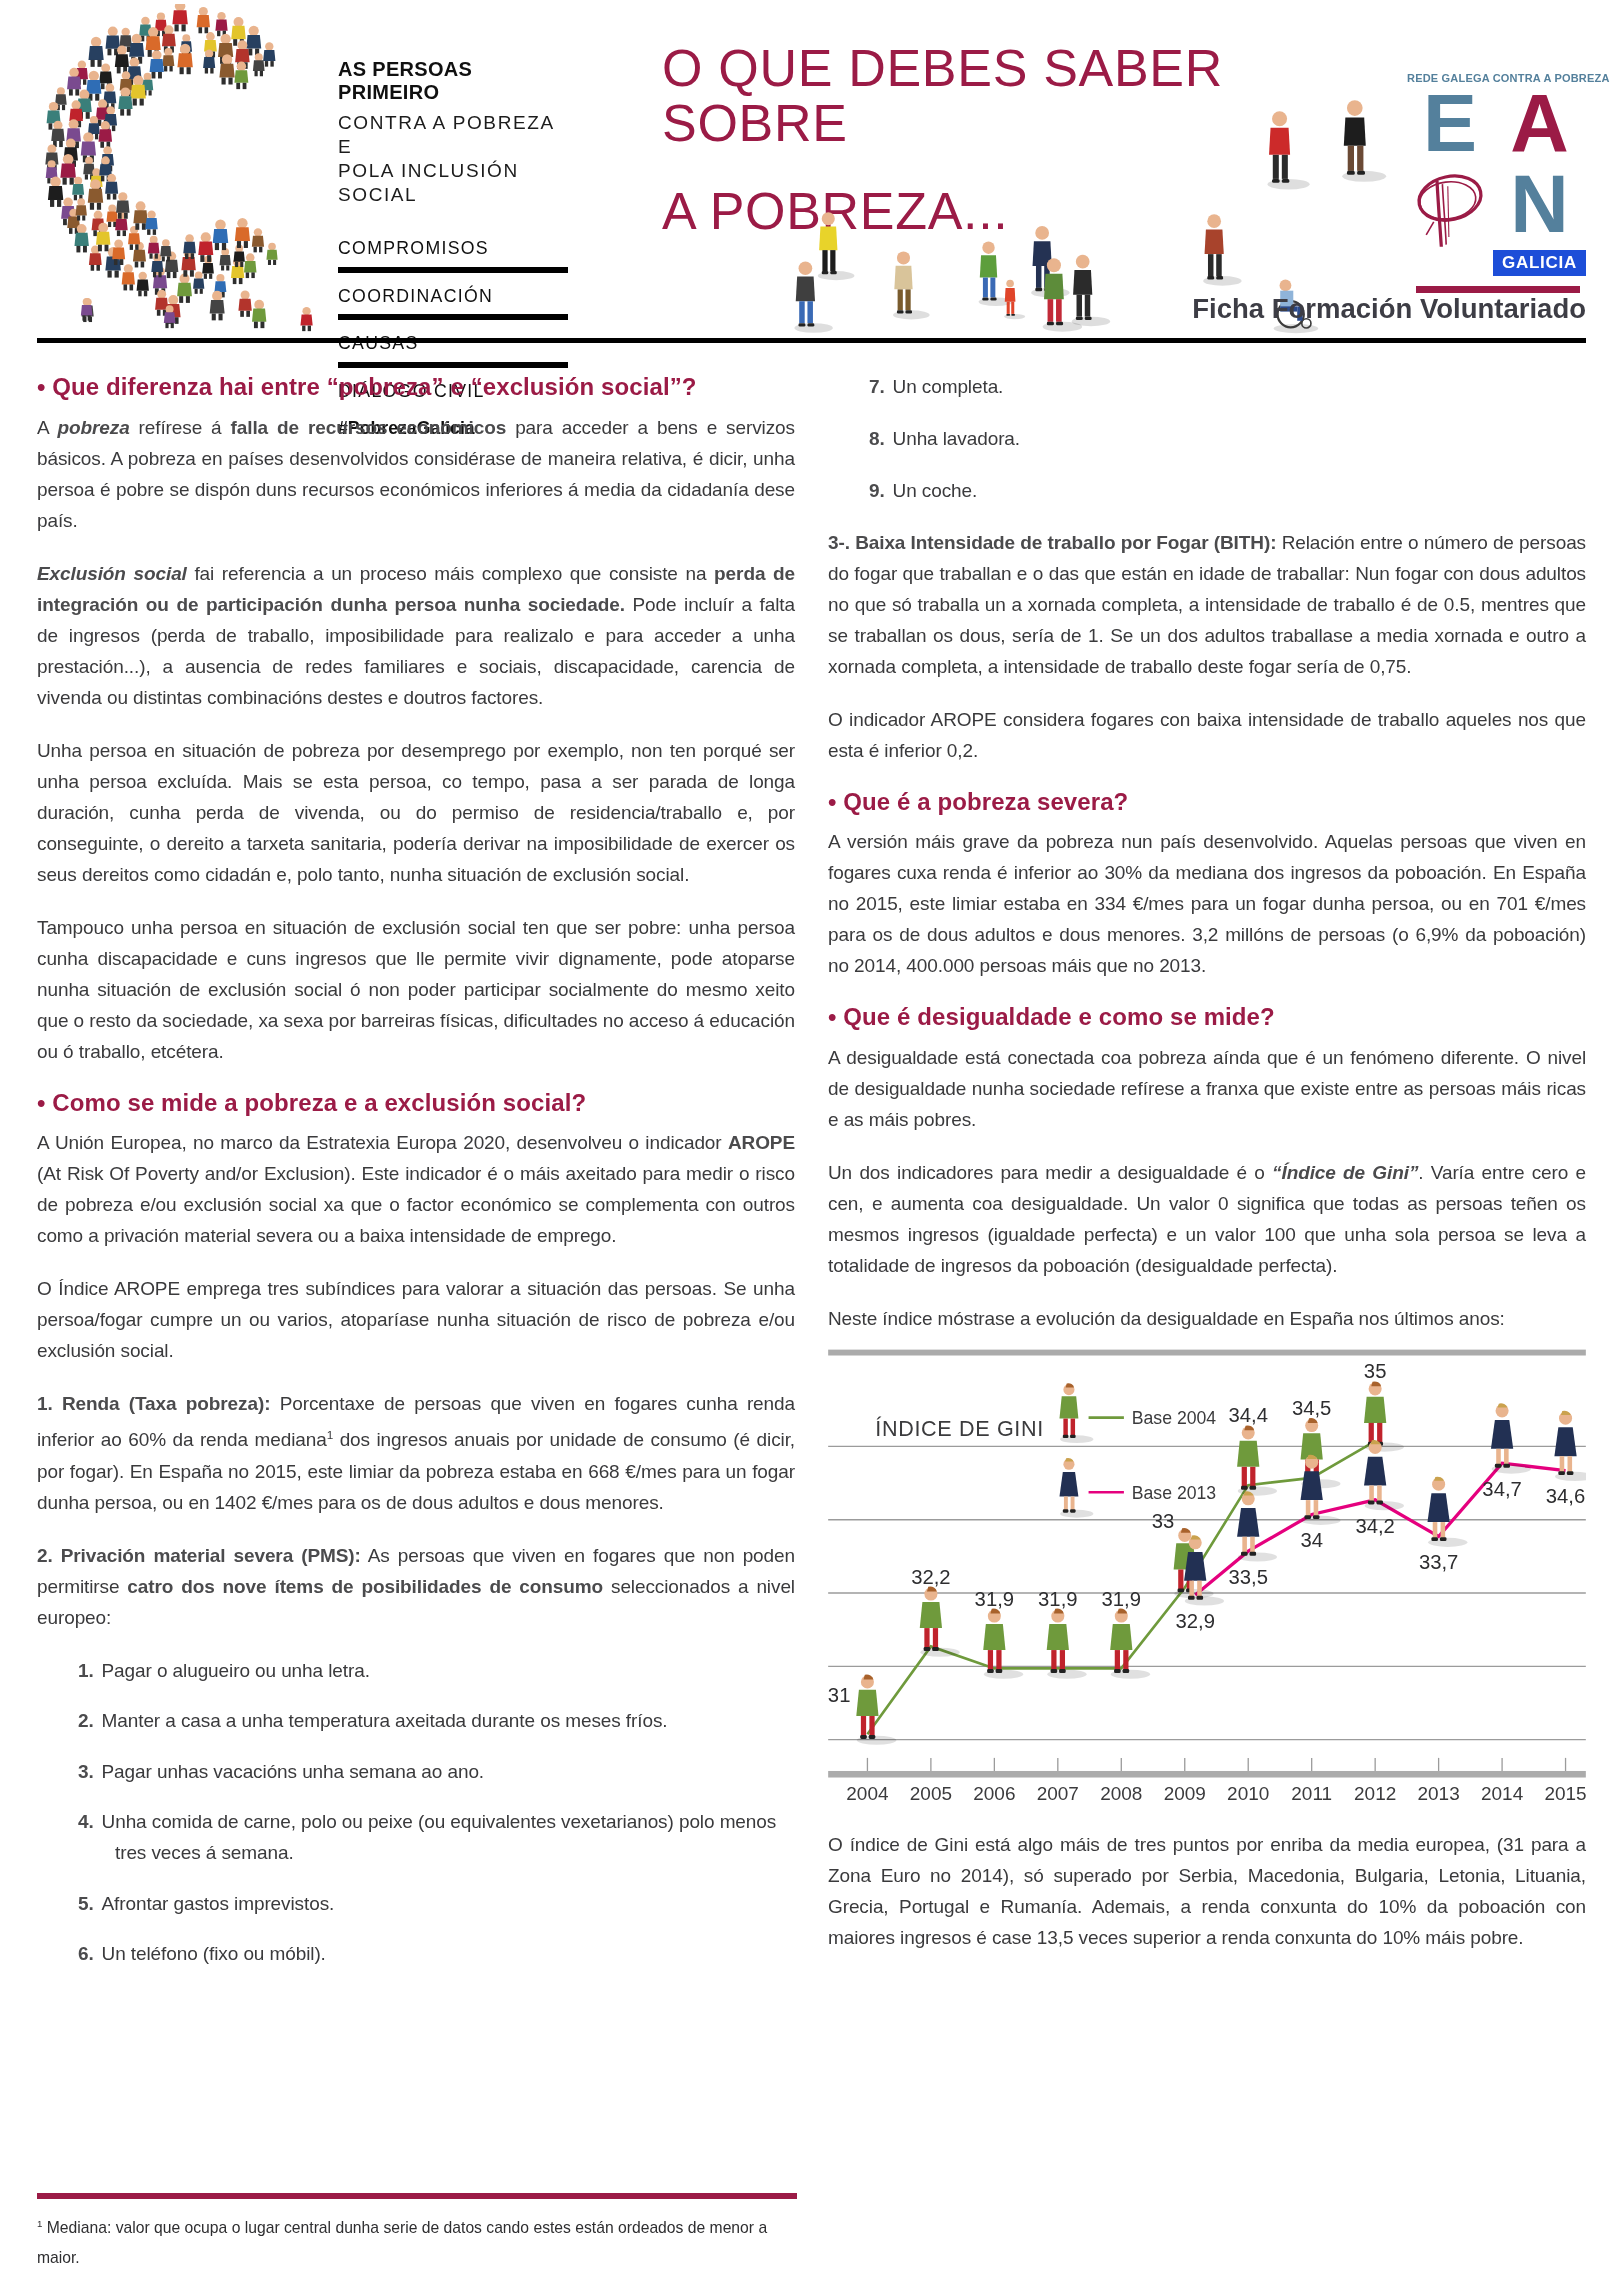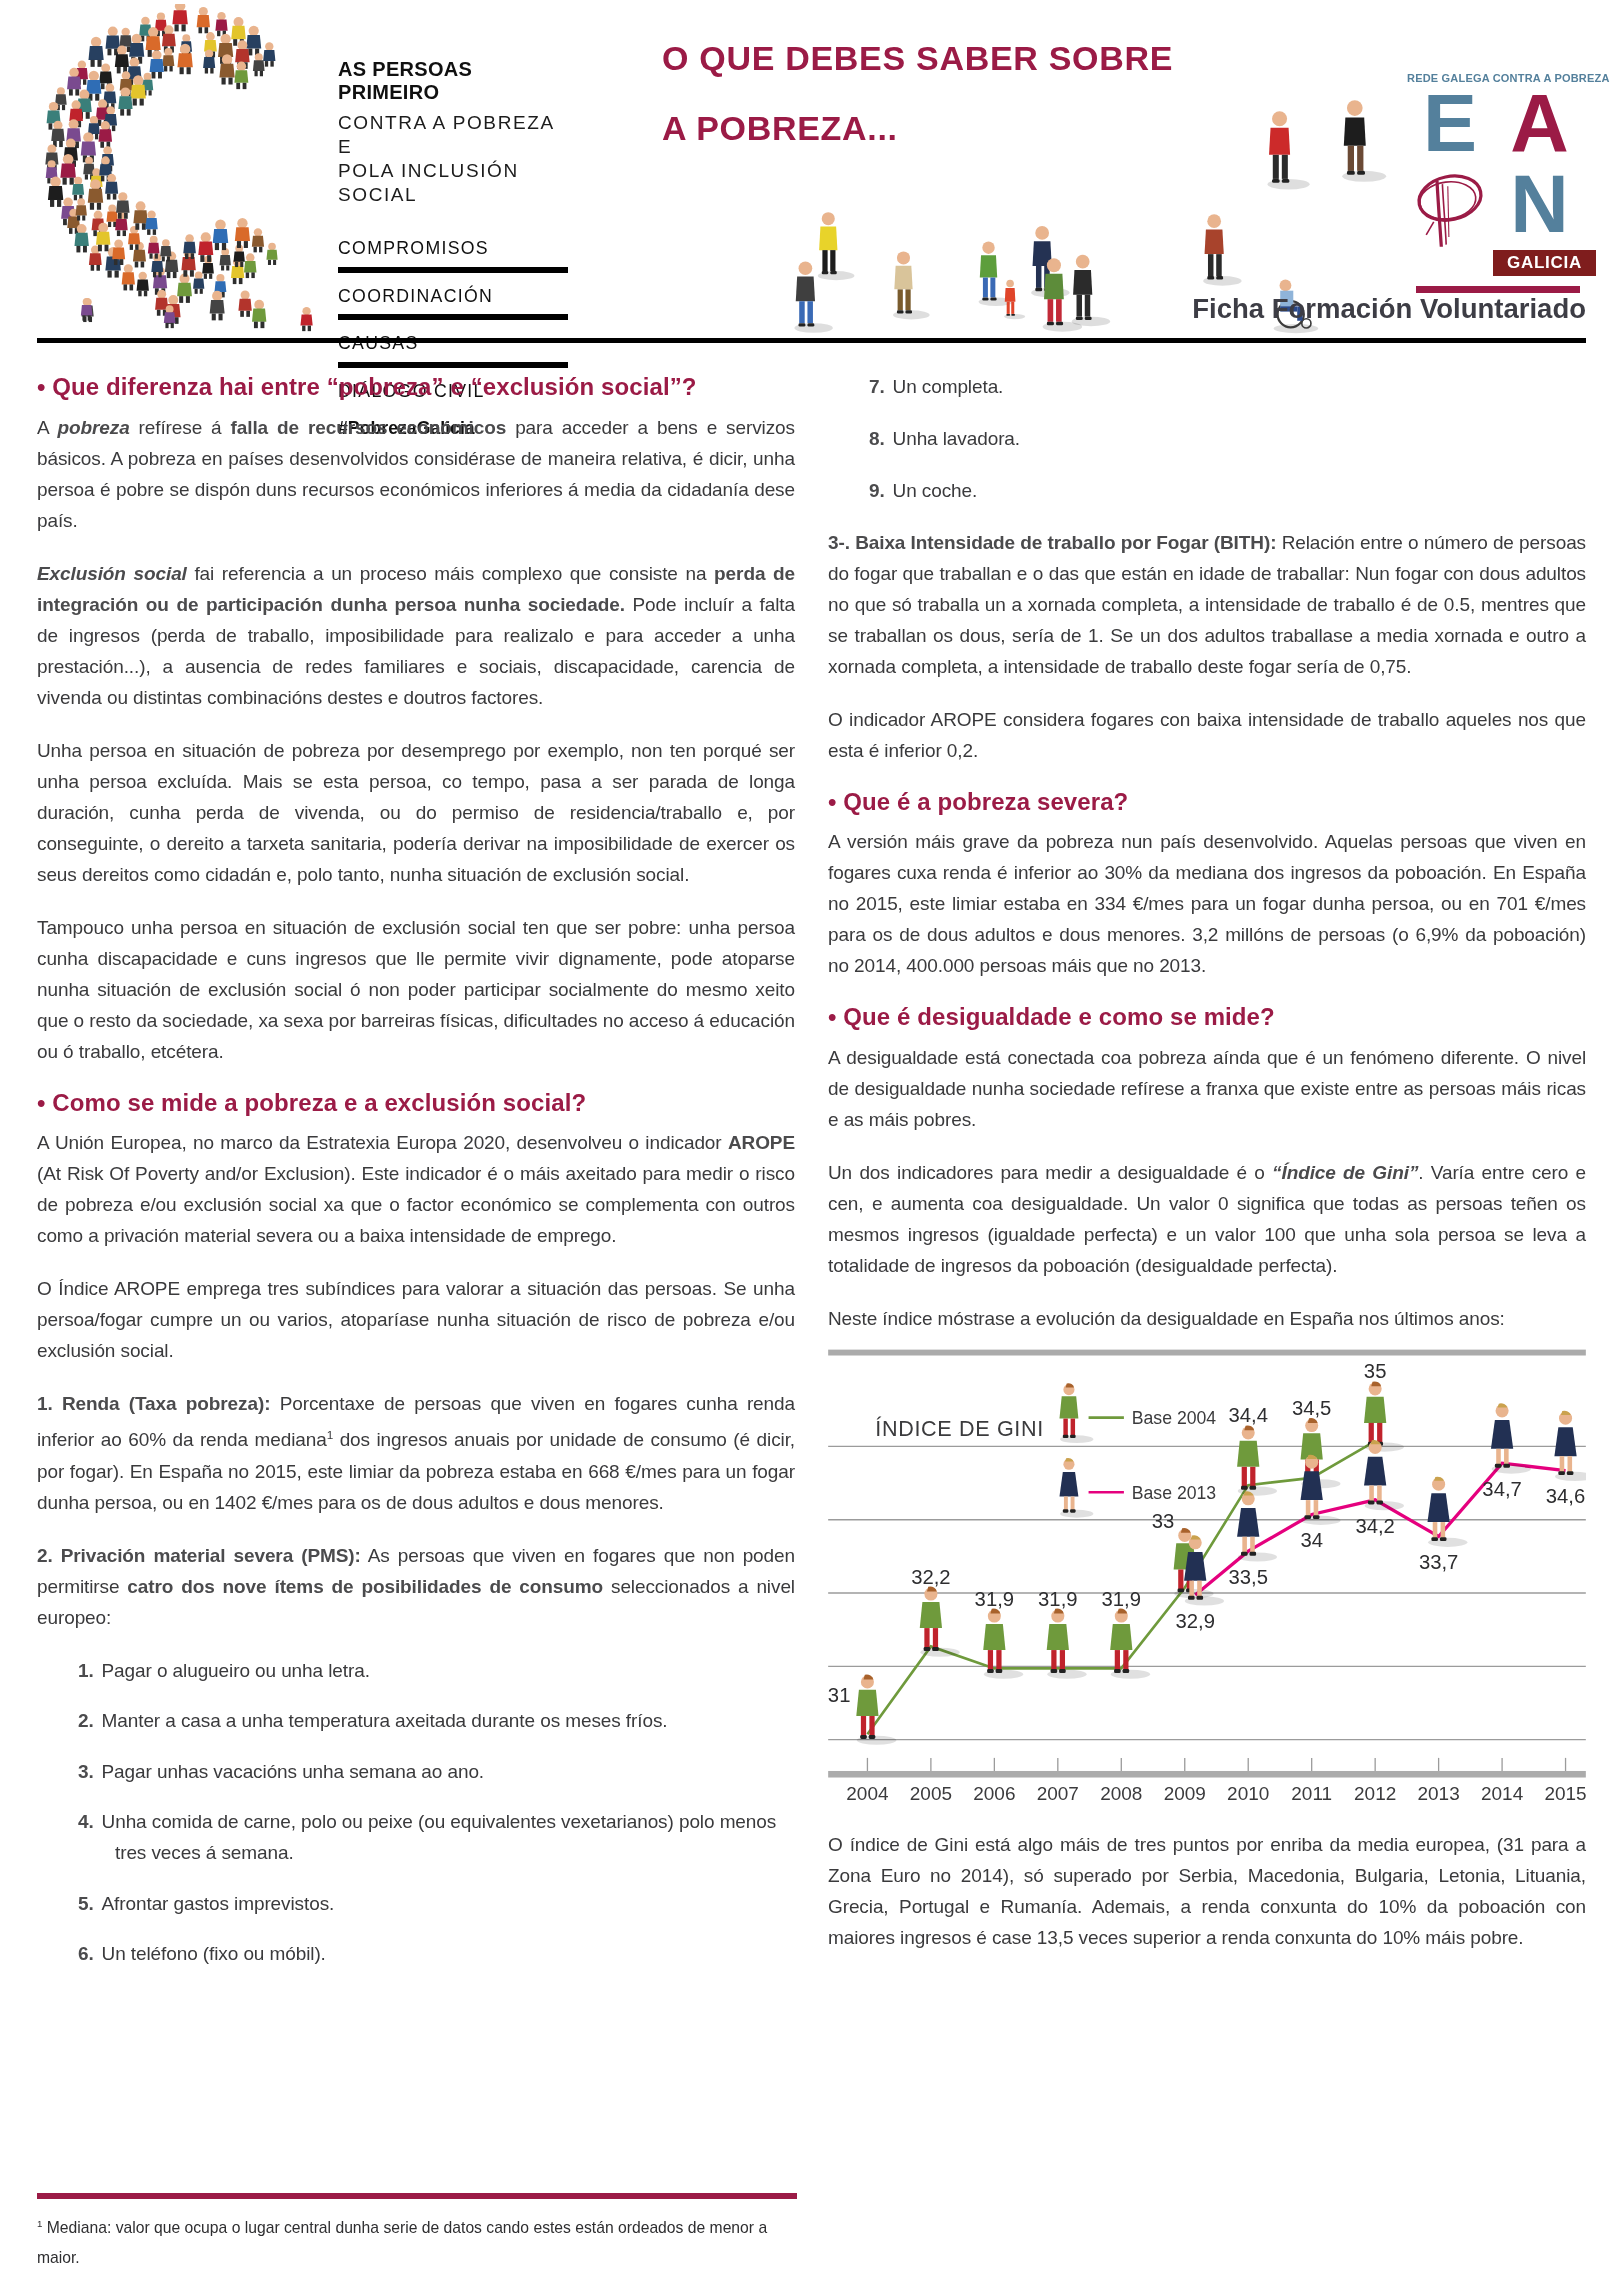--- a/index.html
+++ b/index.html
@@ -7,30 +7,30 @@
   .page{position:absolute;inset:0;overflow:hidden;}
   
   #crowd-c{position:absolute;left:34px;top:3.9px;}
   .brand{position:absolute;left:338px;top:58px;width:230px;}
   .brand-title{font-size:20px;font-weight:bold;color:#101010;letter-spacing:0.3px;}
   .brand-sub{font-size:19px;color:#1c1c1c;letter-spacing:1.6px;line-height:1.28;margin-top:6.5px;}
   .brand-items{margin-top:30px;}
   .brand-item{font-size:17.7px;color:#101010;letter-spacing:1.3px;margin-top:13px;}
   .brand-bar{height:5.9px;background:#000;margin-top:7.9px;}
   .hashtag{font-size:17.7px;font-weight:bold;color:#101010;margin-top:15.7px;}
-  .main-title{position:absolute;left:662px;top:41px;width:615px;font-size:34px;font-weight:bold;color:#9b1b46;letter-spacing:0.7px;line-height:1.05;}
+  .main-title{position:absolute;left:662px;top:41px;width:615px;font-size:52px;font-weight:normal;color:#9b1b46;letter-spacing:0.7px;line-height:1.05;}
   .main-title .t2{margin-top:34px;}
   #crowd-scatter{position:absolute;left:707px;top:84px;}
   .eapn{position:absolute;left:1407px;top:72px;width:183px;}
   .eapn-tag{font-size:11px;font-weight:bold;color:#54809c;letter-spacing:0.2px;white-space:nowrap;margin-bottom:3.9px;}
   .eapn-grid{display:grid;grid-template-columns:86px 93px;grid-auto-rows:81px;}
   .eapn-grid .l{font-size:81px;font-weight:bold;line-height:.88;display:flex;justify-content:center;}
   .eapn-grid .blue{color:#54809c;}
   .eapn-grid .mar{color:#9b1b46;}
-  .eapn-galicia{width:103px;margin-left:86px;background:#7f1d1d;color:#fff;font-weight:bold;font-size:17px;text-align:center;letter-spacing:0.7px;padding:3.3px 0;}
+  .eapn-galicia{width:93px;margin-left:86px;background:#1d4ed8;color:#fff;font-weight:bold;font-size:17px;text-align:center;letter-spacing:0.7px;padding:3.3px 0;}
   .eapn-bar{height:7.2px;background:#9b1b46;width:164px;margin:9.2px 0 0 9.2px;}
   .ficha{position:absolute;right:37px;top:293px;font-size:27.5px;font-weight:bold;color:#3d3d45;}
   .header-rule{position:absolute;left:37px;right:37px;top:338px;height:4.6px;background:#000;}
   
   .col{position:absolute;top:364px;width:758px;}
   .col.left{left:37px;}
   .col.right{left:828px;}
   h2.sec{font-size:24px;font-weight:bold;color:#9b1b46;margin:9.2px 0 10.5px 0;letter-spacing:0.1px;}
   .col p{font-size:19px;line-height:31px;letter-spacing:-0.1px;text-align:justify;margin:0 0 22px 0;color:#3a3a3c;}
   .b{font-weight:bold;}

